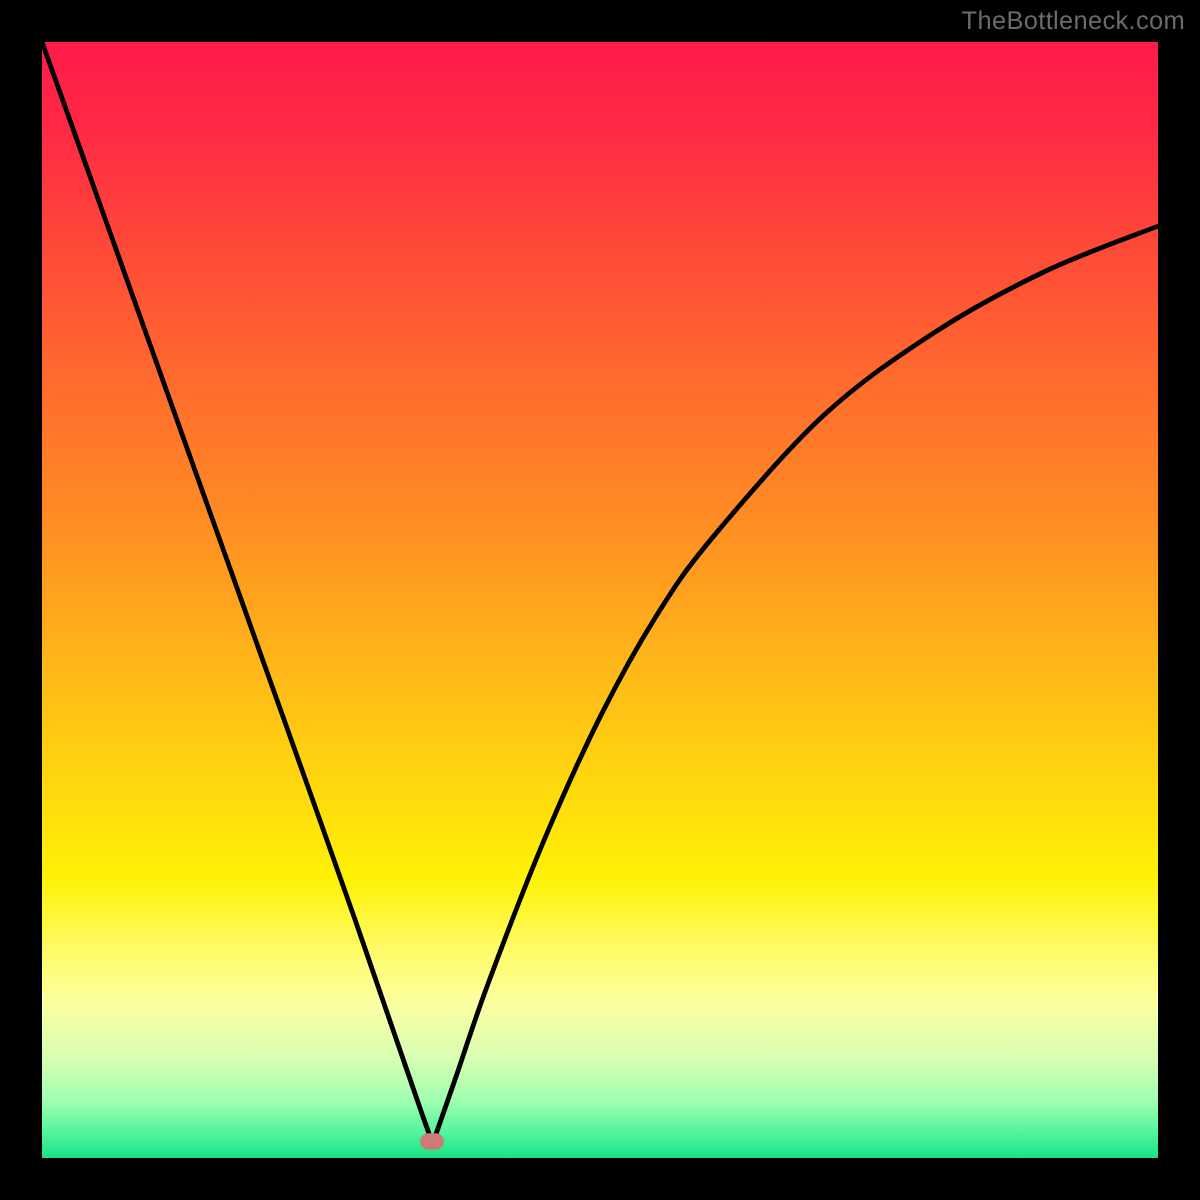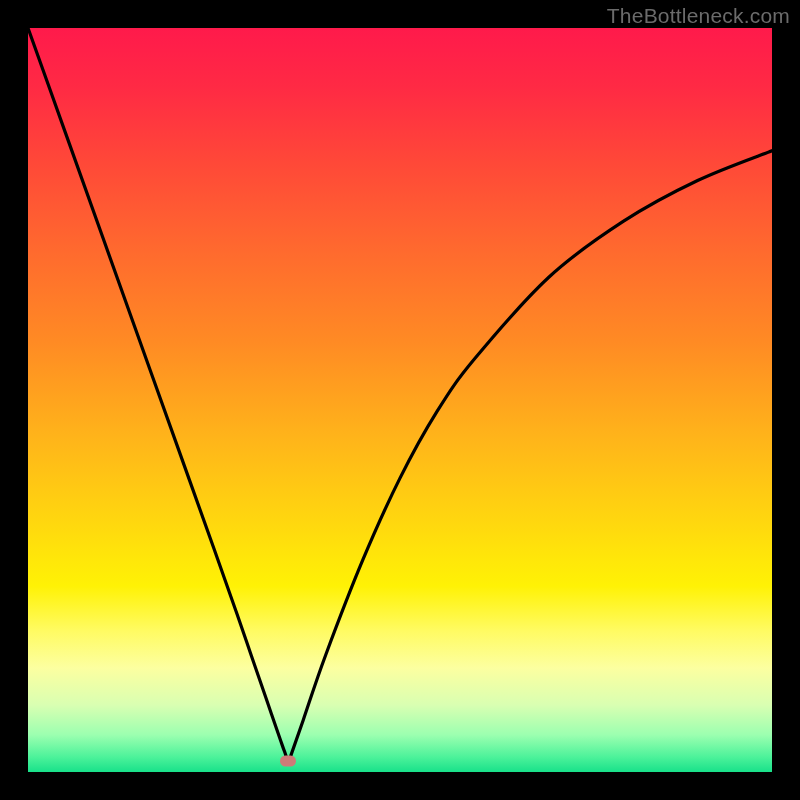--- a/index.html
+++ b/index.html
@@ -38,21 +38,21 @@
       #d9ffb2 91%,
       #9cffb0 95%,
       #4cf29a 98%,
       #18e18a 100%);
   }
   .watermark {
     position: absolute;
     top: 4px;
     right: 10px;
     font-family: Arial, Helvetica, sans-serif;
-    font-size: 21px;
+    font-size: 17px;
     color: #6b6b6b;
     letter-spacing: 0.2px;
     font-weight: 500;
   }
   svg.curve {
     position: absolute;
     left: 0;
     top: 0;
     width: 744px;
     height: 744px;

